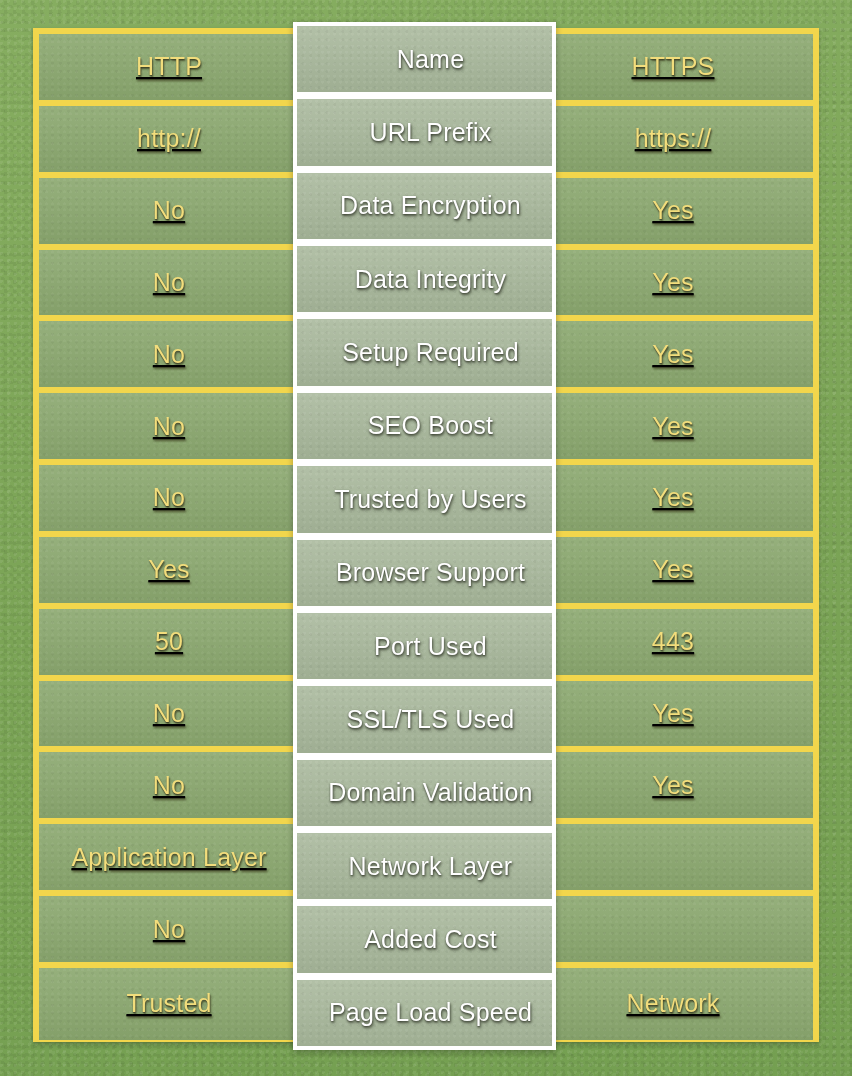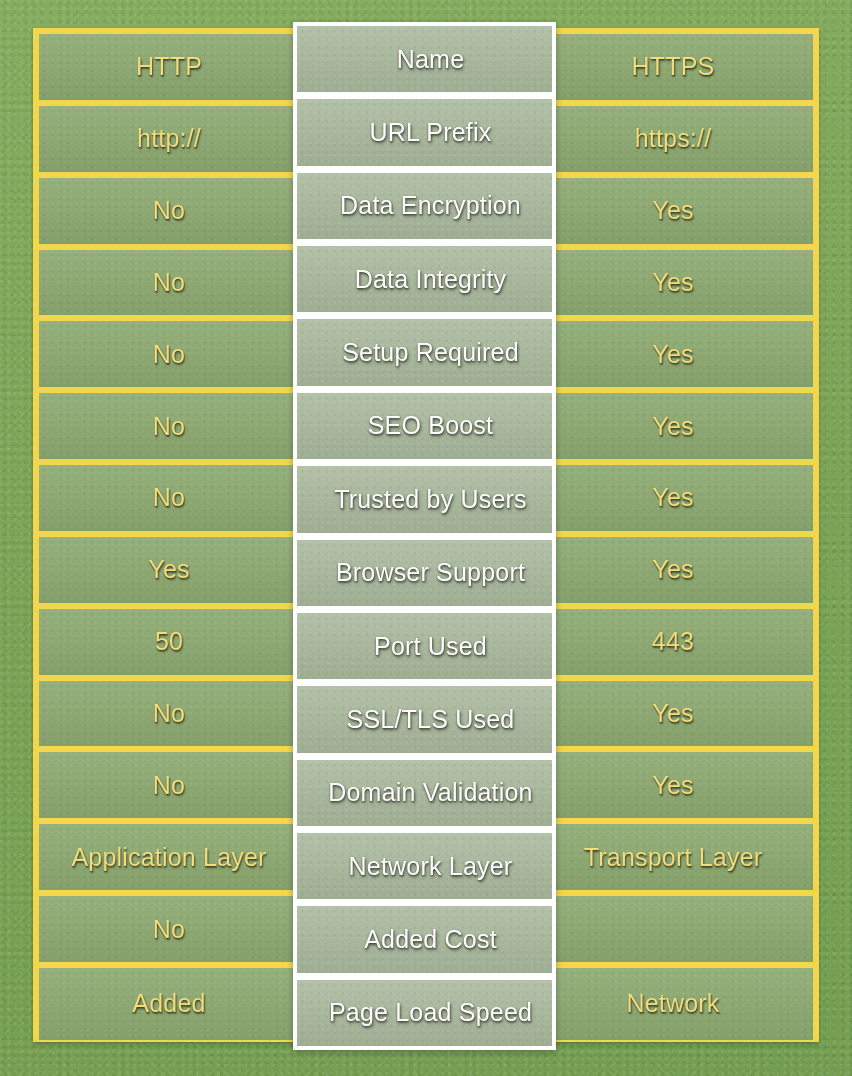--- a/index.html
+++ b/index.html
@@ -56,20 +56,21 @@
     background-size: 6px 6px, 8px 8px, 100% 100%;
   }
   .row:last-child { border-bottom: none; }
 
   .cell {
     display: flex;
     align-items: center;
     justify-content: center;
     box-sizing: border-box;
     text-align: right;
+    text-decoration: underline;
   }
 
   .cell-left  { width: 260px; }
   .cell-mid   { width: 254px; }
   .cell-right { width: 240px; }
 
   .side-text {
     color: #f2dd7c;
     font-size: 25px;
     font-weight: 400;
@@ -236,35 +237,32 @@
       <div class="cell cell-right">
           <span class="side-text">Yes</span>
         </div>
     </div>
 
     <div class="row">
       <div class="cell cell-left">
           <span class="side-text">Application Layer</span>
         </div>
       <div class="cell cell-mid"></div>
-      <div class="cell cell-right">
-          <span class="side-text">Transport Layer</span>
-        </div>
-    </div>
-
-    <div class="row">
-      <div class="cell cell-left">
-          <span class="side-text">No</span>
-        </div>
-      <div class="cell cell-mid"></div>
-    </div>
-
-    <div class="row">
-      <div class="cell cell-left">
-          <span class="side-text">Added</span>
+    </div>
+
+    <div class="row">
+      <div class="cell cell-left">
+          <span class="side-text">No</span>
+        </div>
+      <div class="cell cell-mid"></div>
+    </div>
+
+    <div class="row">
+      <div class="cell cell-left">
+          <span class="side-text">Trusted</span>
         </div>
       <div class="cell cell-mid"></div>
       <div class="cell cell-right">
           <span class="side-text">Network</span>
         </div>
     </div>
 
   </div>
 
   <div id="mid-column">

